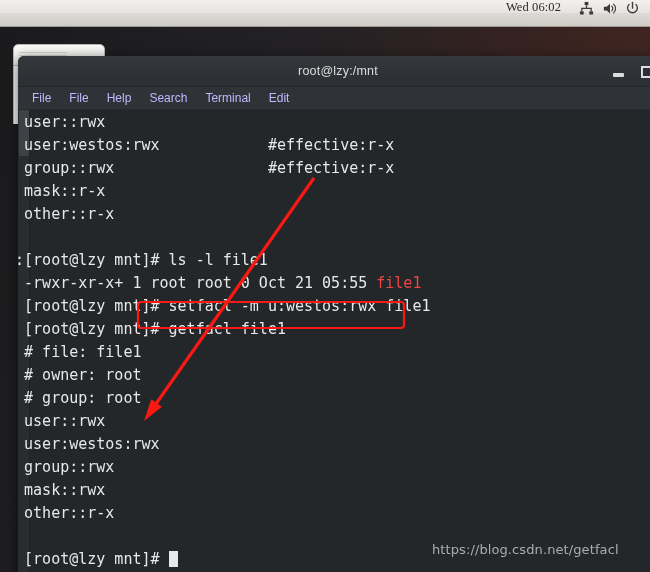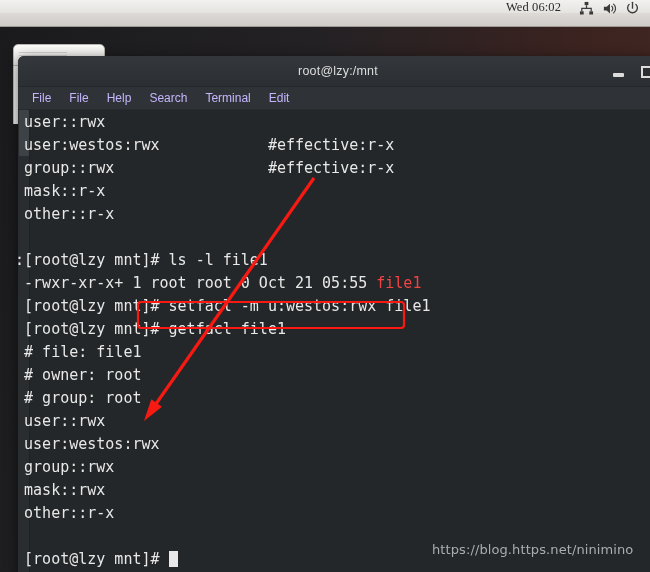--- a/index.html
+++ b/index.html
@@ -224,13 +224,13 @@
     <div class="term-text" id="term-text"><div class="term-line">  user::rwx</div><div class="term-line">  user:westos:rwx            #effective:r-x</div><div class="term-line">  group::rwx                 #effective:r-x</div><div class="term-line">  mask::r-x</div><div class="term-line">  other::r-x</div><div class="term-line"></div><div class="term-line">5:[root@lzy mnt]# ls -l file1</div><div class="term-line"><span>  -rwxr-xr-x+ 1 root root 0 Oct 21 05:55 </span><span class="c-green">file1</span></div><div class="term-line">  [root@lzy mnt]# setfacl -m u:westos:rwx file1</div><div class="term-line">  [root@lzy mnt]# getfacl file1</div><div class="term-line">  # file: file1</div><div class="term-line">  # owner: root</div><div class="term-line">  # group: root</div><div class="term-line">  user::rwx</div><div class="term-line">  user:westos:rwx</div><div class="term-line">  group::rwx</div><div class="term-line">  mask::rwx</div><div class="term-line">  other::r-x</div><div class="term-line"></div><div class="term-line">  [root@lzy mnt]# <span class="cursor"></span></div></div>
   </div>
 </div>
 
 <svg class="anno-svg" id="anno-svg">
     <rect x="138" y="302" width="266" height="26" rx="3" fill="none" stroke="#f81a12" stroke-width="2.2"></rect>
     <line x1="314" y1="178" x2="151" y2="411" stroke="#f81a12" stroke-width="3.2"></line>
     <polygon points="144,421 151.2851553595458,399.2473792064661 161.93722931502145,406.6994474057701" fill="#f81a12"></polygon>
   </svg>
 
-<div class="watermark">https://blog.https.net/ninimino</div>
+<div class="watermark">https://blog.csdn.net/getfacl</div>
 
 </body></html>

